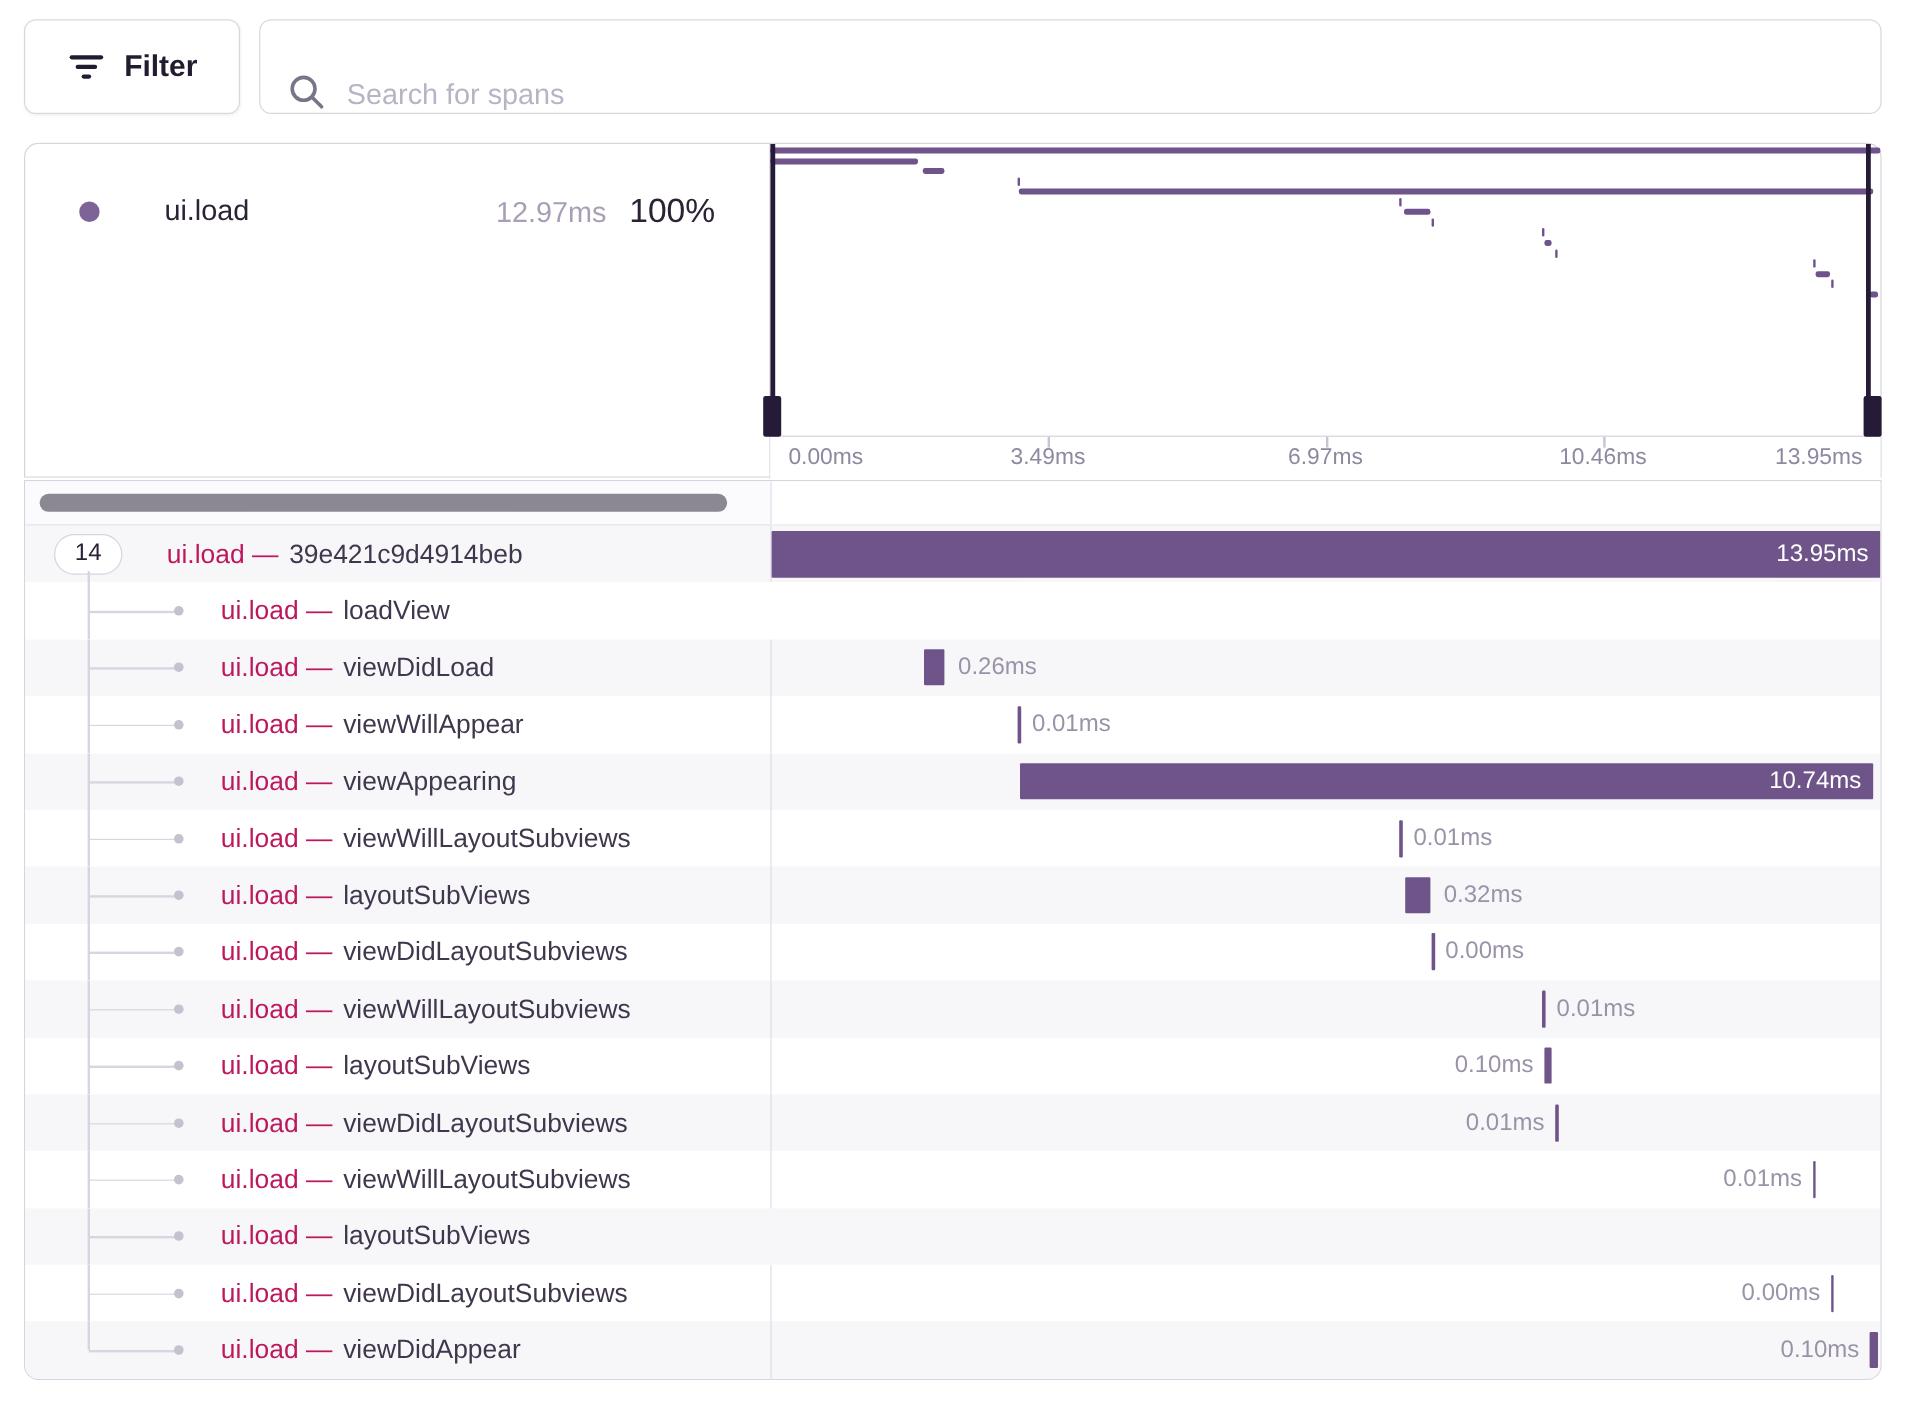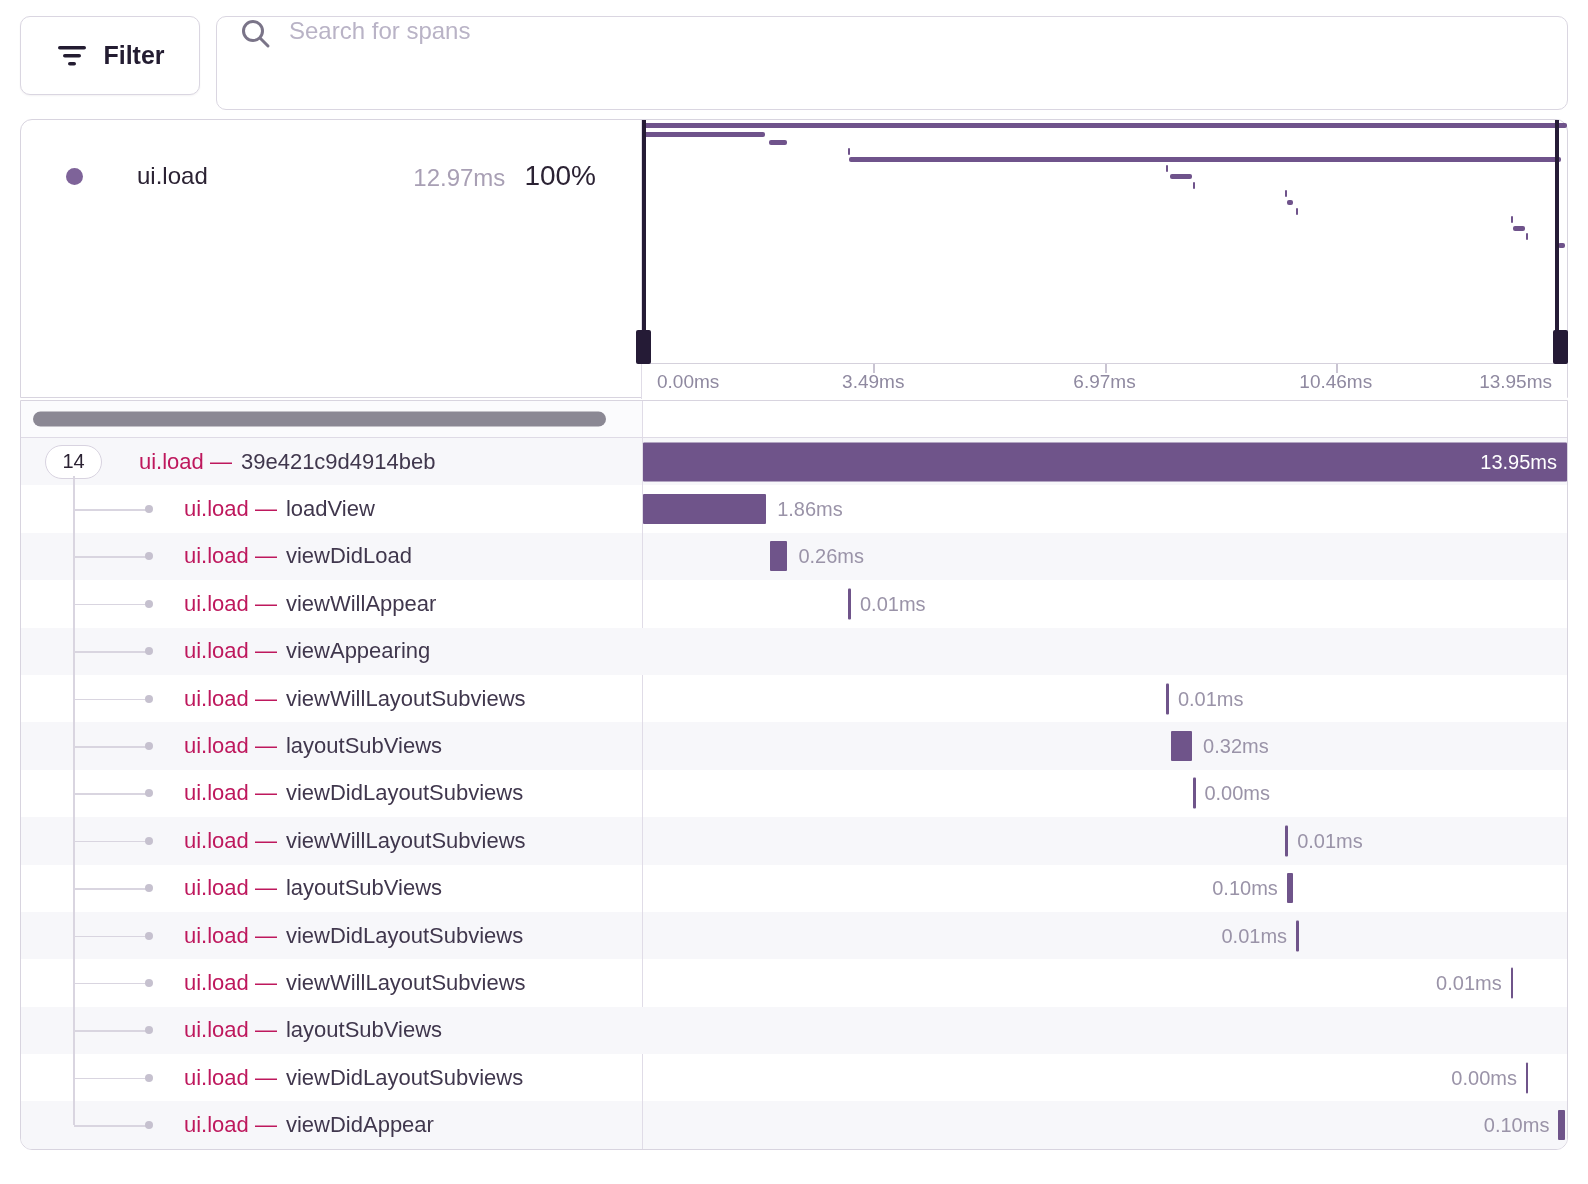--- a/index.html
+++ b/index.html
@@ -6,22 +6,22 @@
   html,body { width:1588px; height:1184px; background:#fff;
     font-family:"Liberation Sans", sans-serif; color:#2B2233; }
   .page { padding:16px 20px 0 20px; }
 
   
   .topbar { display:flex; gap:16px; height:79px; margin-bottom:24px; }
   .filter-btn { width:180px; height:79px; border:1.5px solid #DAD6E1; border-radius:10px;
     background:#fff; display:flex; align-items:center; justify-content:center; gap:14px;
     box-shadow:0 1px 2px rgba(43,34,51,0.06); cursor:pointer; }
   .filter-btn .label { font-size:25px; font-weight:700; color:#231C31; }
-  .search-box { flex:1; height:94px; border:1.5px solid #DAD6E1; border-radius:10px;
-    background:#fff; display:flex; align-items:flex-start; padding:0 22px; gap:16px; }
+  .search-box { flex:1; height:79px; border:1.5px solid #DAD6E1; border-radius:10px;
+    background:#fff; display:flex; align-items:flex-end; padding:0 22px; gap:16px; }
   .search-box input { border:none; outline:none; flex:1; font-size:24px;
     font-family:"Liberation Sans", sans-serif; color:#2B2233; background:transparent; }
   .search-box input::placeholder { color:#B9B3C6; }
 
   
   .panel-top { display:grid; grid-template-columns:621px 1fr; height:279px;
     border:1.5px solid #D8D4DF; border-radius:12px 12px 0 0; overflow:visible; position:relative; }
   .trace-header { border-right:1.5px solid #E0DCE7; padding:40px 45px 0 45px; }
   .trace-header-row { display:flex; align-items:center; }
   .op-dot { width:17px; height:17px; border-radius:50%; background:#7E6399; margin-right:22px; flex:none; }
@@ -192,24 +192,20 @@
         <div class="span-row">
           <div class="row-left">
             <div class="trunk"></div>
             <div class="branch"></div>
             <div class="branch-dot"></div>
             <div class="row-label child-label">
               <span class="bold">ui.load —</span>
               <span class="reg">loadView</span>
             </div>
           </div>
-          <div class="row-right">
-            <div class="bar normal" style="left: 0%; width: max(13.3333%, 3px);"></div>
-            <div class="dur-label" style="left: calc(13.3333% + 11px);">1.86ms</div>
-          </div>
         </div>
         <div class="span-row odd">
           <div class="row-left">
             <div class="trunk"></div>
             <div class="branch"></div>
             <div class="branch-dot"></div>
             <div class="row-label child-label">
               <span class="bold">ui.load —</span>
               <span class="reg">viewDidLoad</span>
             </div>
@@ -237,20 +233,25 @@
         <div class="span-row odd">
           <div class="row-left">
             <div class="trunk"></div>
             <div class="branch"></div>
             <div class="branch-dot"></div>
             <div class="row-label child-label">
               <span class="bold">ui.load —</span>
               <span class="reg">viewAppearing</span>
             </div>
           </div>
+          <div class="row-right">
+            <div class="bar normal" style="left: 22.3656%; width: max(76.9892%, 3px);">
+              <span class="inside-label">10.74ms</span>
+            </div>
+          </div>
         </div>
         <div class="span-row">
           <div class="row-left">
             <div class="trunk"></div>
             <div class="branch"></div>
             <div class="branch-dot"></div>
             <div class="row-label child-label">
               <span class="bold">ui.load —</span>
               <span class="reg">viewWillLayoutSubviews</span>
             </div>

